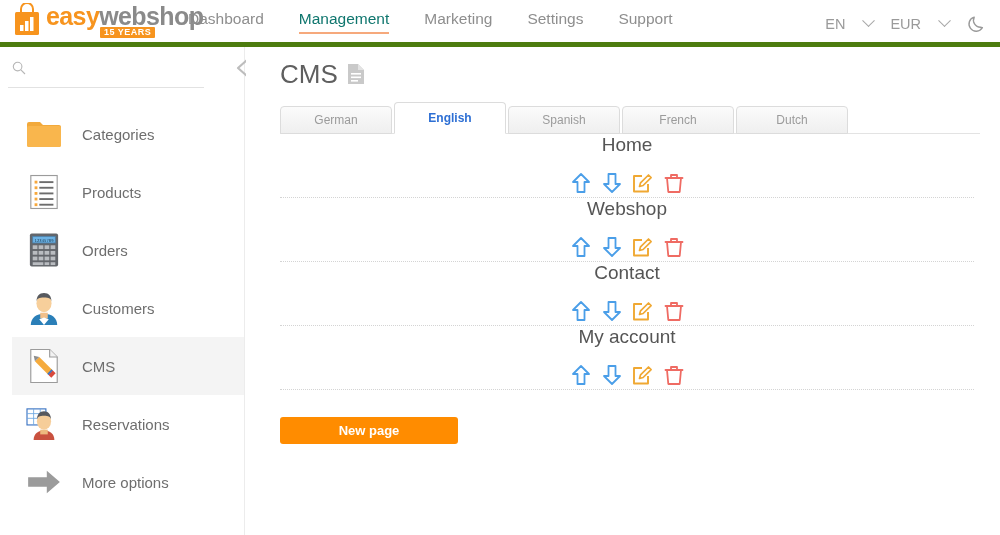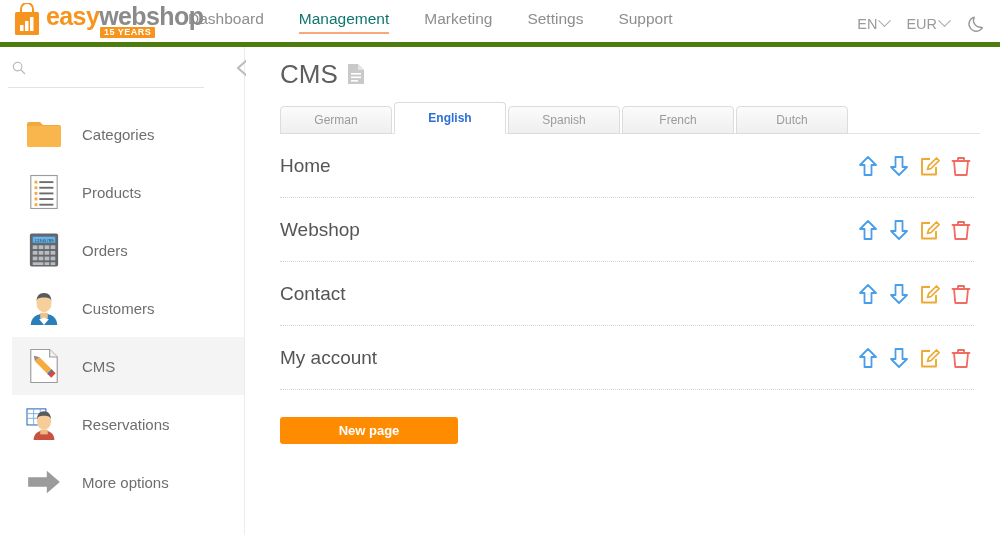--- a/index.html
+++ b/index.html
@@ -62,21 +62,21 @@
     left: 0; right: 0; bottom: -2px;
     height: 2px; background: #f6a97c;
   }
 
   .header-right {
     position: absolute; right: 14px; top: 0;
     height: 47px; display: flex; align-items: center; gap: 17px;
   }
   .hr-item {
     font-size: 14.5px; color: #9a9a9a;
-    cursor: pointer; display: flex; align-items: center; gap: 3px;
+    cursor: pointer; display: flex; align-items: center; gap: 19px;
     white-space: nowrap;
   }
   .chev-dn {
     display: inline-block; width: 9px; height: 9px;
     border-right: 1.4px solid #a8a8a8;
     border-bottom: 1.4px solid #a8a8a8;
     transform: rotate(45deg) translate(-2px,-2px);
   }
   .moon-icon { width: 20px; height: 20px; cursor: pointer; }
 
@@ -167,20 +167,21 @@
     height: 32px; border-bottom: 1px solid #ffffff;
     z-index: 2;
   }
 
   .page-rows { margin: 0 0 0 34px; width: 694px; }
   .page-row {
     height: 64px;
     display: flex; align-items: center;
     justify-content: space-between;
     border-bottom: 1px dotted #d4d4d4;
+    flex-direction: column;
   }
   .page-row-name {
     font-size: 19px; color: #555555;
   }
   .row-actions { display: flex; align-items: center; gap: 5px; }
   .act-btn {
     width: 26px; height: 28px; cursor: pointer;
     display: flex; align-items: center; justify-content: center;
   }
 

